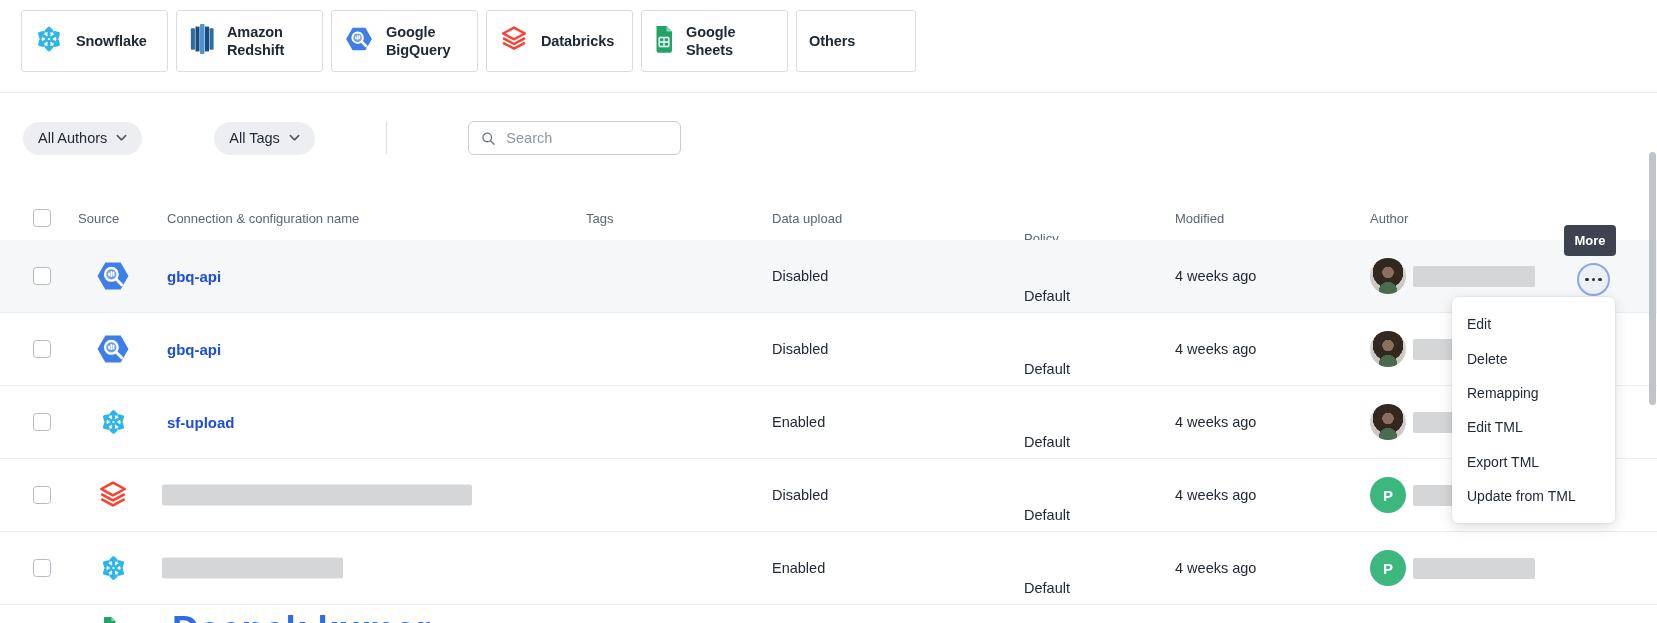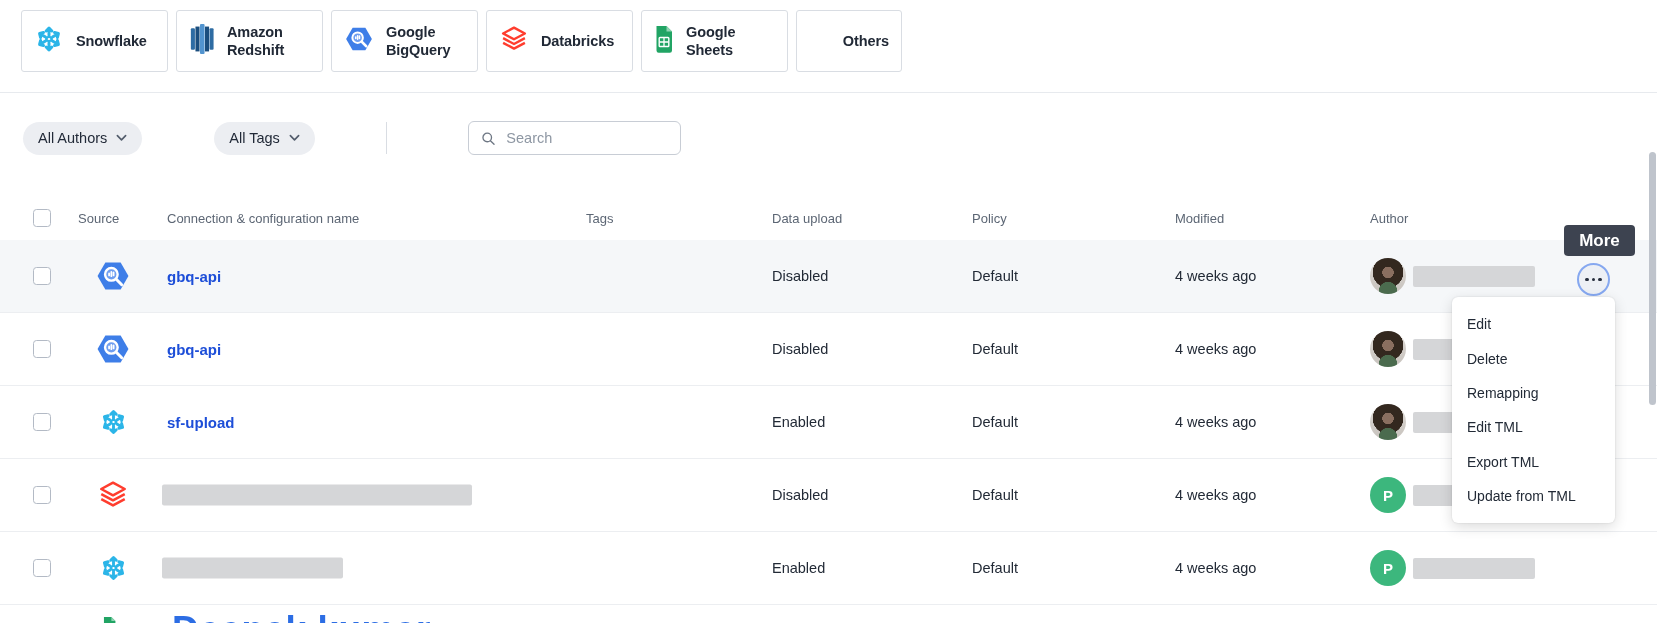--- a/index.html
+++ b/index.html
@@ -4,21 +4,21 @@
 <style>
   html,body{margin:0;padding:0;}
   body{width:1657px;height:623px;overflow:hidden;background:#fff;
        font-family:"Liberation Sans","DejaVu Sans",sans-serif;color:#1f2430;}
   .app{position:relative;width:1657px;height:623px;overflow:hidden;background:#fff;}
 
   
   .connector-bar{position:absolute;top:10px;left:21px;display:flex;gap:8px;}
   .card{height:62px;width:147px;border:1px solid #d9dde3;border-radius:3px;background:#fff;
         display:flex;align-items:center;gap:12px;padding:0 12px;box-sizing:border-box;cursor:pointer;}
-  .card.no-icon{width:106px;justify-content:flex-end;}
+  .card.no-icon{width:120px;justify-content:flex-start;}
   .card-label{font-size:14.5px;font-weight:700;line-height:18px;white-space:pre-line;
               letter-spacing:-0.1px;color:#212936;}
 
   .section-divider{position:absolute;top:92px;left:0;width:1657px;height:1px;background:#e7eaee;}
 
   
   .filter-bar{position:absolute;top:121px;left:23px;display:flex;align-items:center;gap:40px;}
   .pill{height:33px;border-radius:17px;background:#eceef2;display:flex;align-items:center;gap:9px;
         padding:0 15px;font-size:14.5px;color:#222a38;cursor:pointer;}
   .pill-authors{margin-right:32px;} .pill-tags{margin-right:31px;}
@@ -27,21 +27,21 @@
              display:flex;align-items:center;gap:9px;padding:0 12px;box-sizing:border-box;}
   .searchbox input{border:none;outline:none;background:transparent;width:100%;
                    font-family:inherit;font-size:14.5px;color:#222a38;}
   .searchbox input::placeholder{color:#8e97a3;}
 
   
   .thead{position:absolute;top:195px;left:0;width:1657px;height:45px;border-bottom:1px solid #e7eaee;
          font-size:13px;color:#5c6674;padding-left:40px;}
   .th{position:absolute;top:50%;transform:translateY(-50%);white-space:nowrap;}
   .col-check{left:33px;} .col-source{left:78px;} .col-name{left:167px;} .col-tags{left:586px;}
-  .col-upload{left:772px;} .col-policy{left:972px;} .col-modified{left:1175px;} .col-author{left:1370px;}
+  .col-upload{left:772px;} .col-policy{left:1024px;margin-top:20px;} .col-modified{left:1175px;} .col-author{left:1370px;}
   .checkbox{width:18px;height:18px;border:1.5px solid #b3bac5;border-radius:3.5px;background:#fff;
             box-sizing:border-box;cursor:pointer;}
 
   .tbody{position:absolute;top:240px;left:0;width:1657px;}
   .row{position:relative;height:72px;border-bottom:1px solid #eceef1;}
   .row.highlighted{background:#f5f7f9;}
   .cell{position:absolute;top:50%;transform:translateY(-50%);font-size:14.5px;color:#222a36;white-space:nowrap;}
   .cell-source{left:95px;width:36px;display:flex;align-items:center;justify-content:center;}
   .name-link{color:#1d4ed8;font-size:15px;font-weight:700;cursor:pointer;}
   .redact-bar{height:21px;background:#d5d6d8;border-radius:2px;margin-left:-5px;}
@@ -60,22 +60,22 @@
             display:flex;align-items:center;justify-content:center;gap:3px;}
   .more-btn .dot{width:3.5px;height:3.5px;border-radius:50%;background:#262d3d;}
 
   
   .row.partial{border-bottom:none;}
   .row.partial .cell-source{top:12px;transform:none;left:100px;width:18px;}
   .row.partial .cell-name{top:4px;transform:none;}
   .big-name{font-size:37px;font-weight:700;color:#2c6de4;letter-spacing:0.5px;margin-left:5px;}
 
   
-  .tooltip{position:absolute;left:1564px;top:225px;width:71px;height:31px;background:#3d4350;color:#fff;
-           border-radius:4px;font-size:17px;font-weight:700;display:flex;align-items:center;
+  .tooltip{position:absolute;left:1564px;top:225px;width:52px;height:31px;background:#3d4350;color:#fff;
+           border-radius:4px;font-size:13px;font-weight:700;display:flex;align-items:center;
            justify-content:center;z-index:30;}
   .menu{position:absolute;left:1452px;top:297px;width:163px;background:#fff;border-radius:6px;
         box-shadow:0 0 2px rgba(0,0,0,.12),0 4px 14px rgba(0,0,0,.14);padding:10px 0;z-index:20;}
   .menu-item{height:34.4px;display:flex;align-items:center;padding:0 15px;font-size:14px;
              color:#222a36;cursor:pointer;box-sizing:border-box;}
   .scroll-thumb{position:absolute;left:1649px;top:152px;width:7px;height:253px;background:#bfc4cc;
                 border-radius:4px;z-index:40;cursor:pointer;}
 
   
   .ic{display:inline-flex;}

